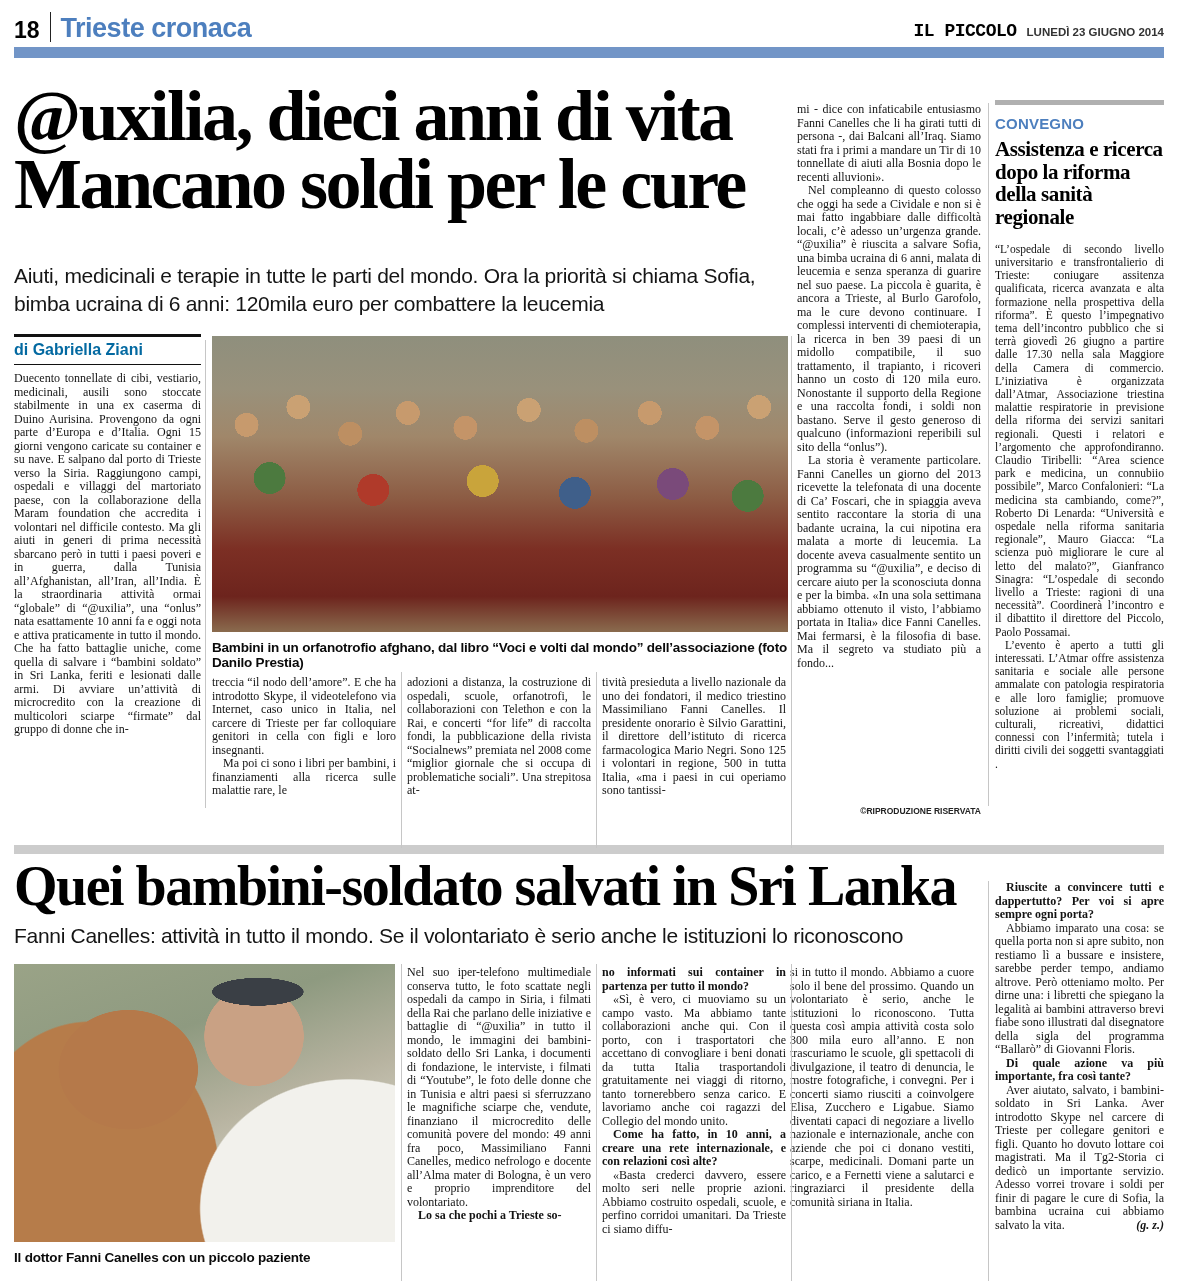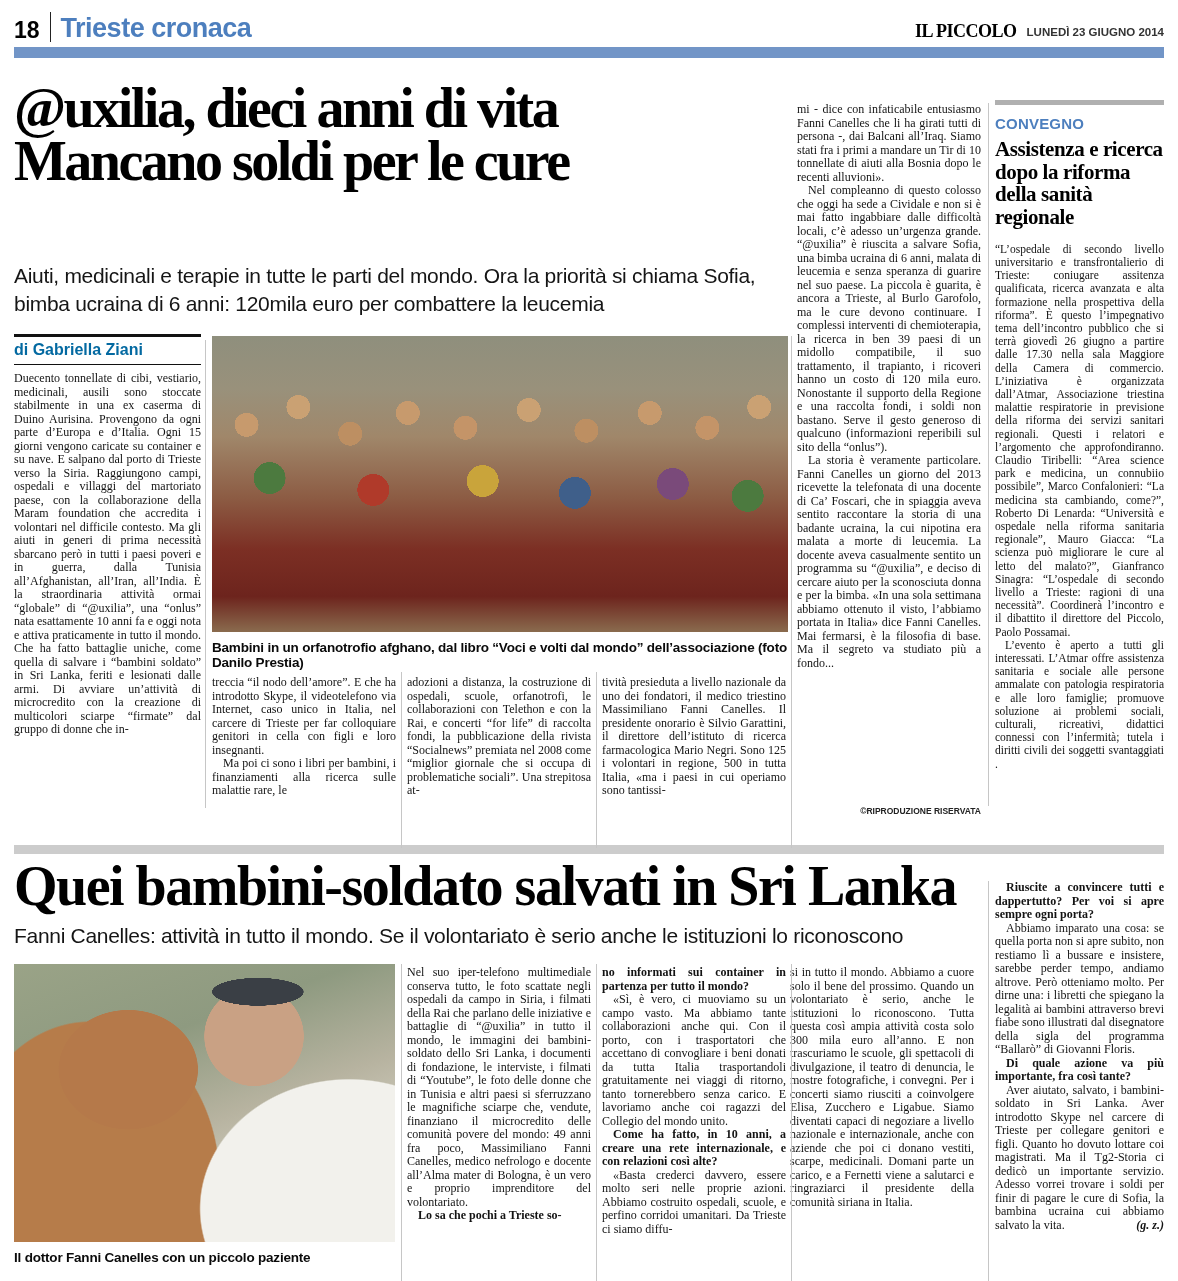--- a/index.html
+++ b/index.html
@@ -8,26 +8,26 @@
   .abs{position:absolute;}
 
   
   .topbar{left:14px;top:6px;width:1150px;height:36px;display:flex;justify-content:space-between;align-items:flex-end;}
   .tb-left{display:flex;align-items:flex-end;gap:10px;}
   .pagenum{font-family:"Liberation Sans",sans-serif;font-weight:bold;font-size:23px;line-height:1;color:#000;}
   .tb-sep{display:inline-block;width:1px;height:30px;background:#222;}
   .sectionname{font-family:"Liberation Sans",sans-serif;font-weight:bold;font-size:27px;line-height:1;
                letter-spacing:-0.5px;color:#4d7fbe;}
   .tb-right{display:flex;align-items:flex-end;gap:10px;padding-bottom:2px;}
-  .masthead{font-family:Liberation Serif, serif;font-weight:bold;font-size:18px;line-height:1;letter-spacing:-0.5px;color:#000;margin-top:36px;}
+  .masthead{font-family:Liberation Mono, monospace;font-weight:bold;font-size:18px;line-height:1;letter-spacing:-0.5px;color:#000;margin-top:36px;}
   .pubdate{font-family:"Liberation Sans",sans-serif;font-size:11.5px;font-weight:bold;color:#333;line-height:1;padding-bottom:2px;}
   .bluebar{left:14px;top:47px;width:1150px;height:11px;background:#7295c7;}
 
   
-  .a1-headline{left:14px;top:82px;width:780px;font-weight:bold;font-size:56px;line-height:0.95;
+  .a1-headline{left:14px;top:82px;width:780px;font-weight:bold;font-size:72px;line-height:0.95;
                letter-spacing:-2.5px;color:#000;}
   .a1-standfirst{left:14px;top:262px;width:780px;font-family:"Liberation Sans",sans-serif;font-size:21px;
                  line-height:1.35;letter-spacing:-0.3px;color:#151515;}
   .a1-byline{left:14px;top:334px;width:187px;border-top:3px solid #111;border-bottom:1px solid #111;
              padding:4px 0 5px;font-family:"Liberation Sans",sans-serif;font-weight:bold;font-size:16px;color:#0369a1;}
 
   .body{font-size:12px;line-height:13.5px;text-align:justify;color:#131313;}
   .body p{margin:0;}
   .body p.ind{text-indent:11px;}
   .bq{font-weight:bold;}

